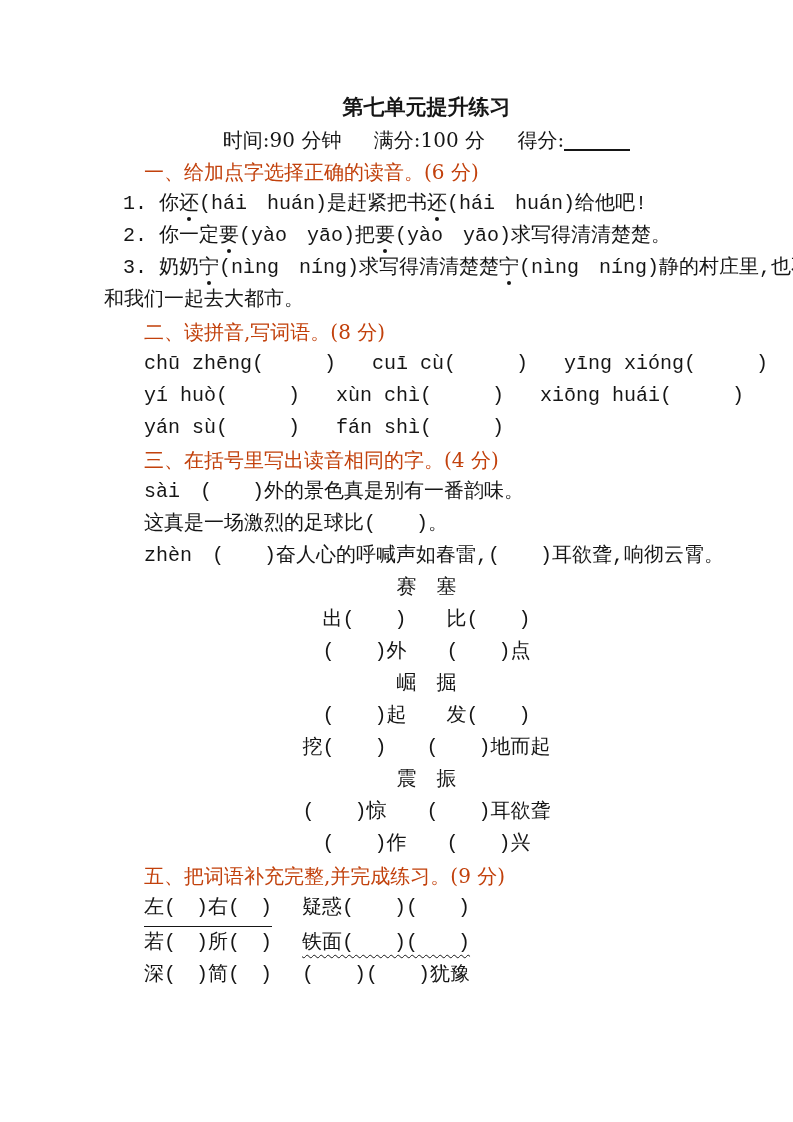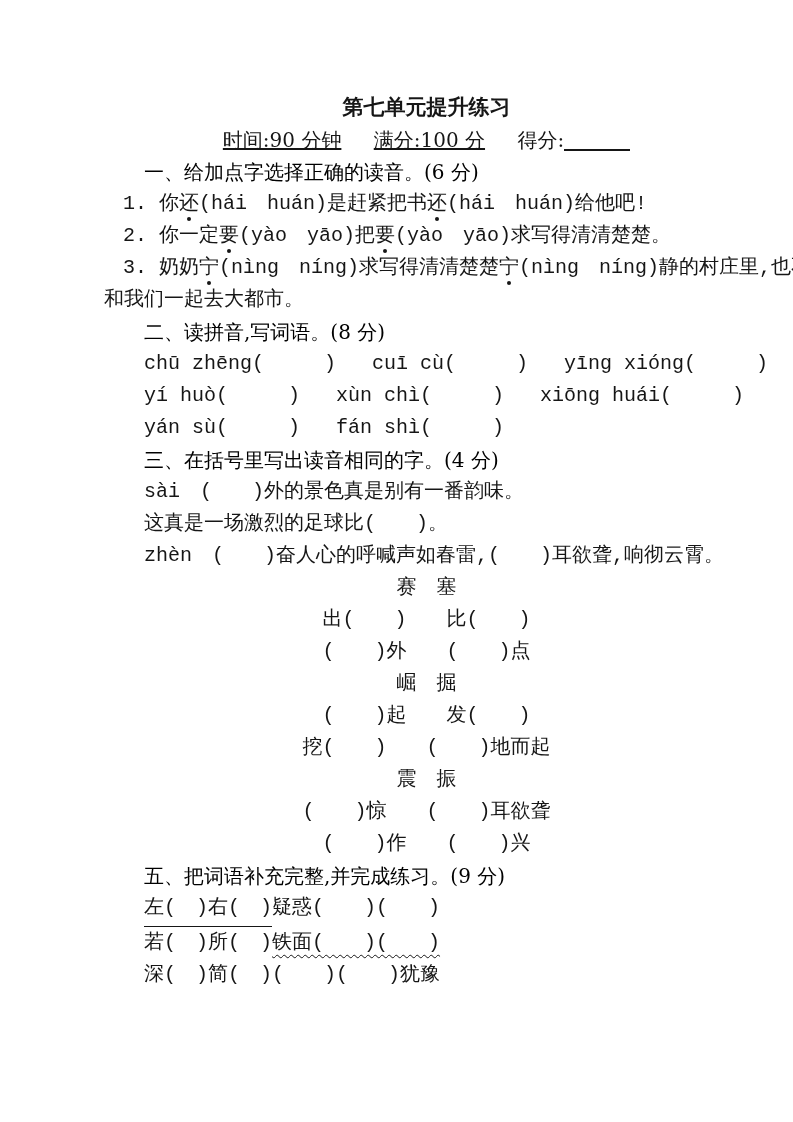--- a/index.html
+++ b/index.html
@@ -25,39 +25,39 @@
     font-weight: 700;
     font-size: 21px;
     line-height: 34px;
     text-align: center;
   }
   .info {
     text-align: center;
     line-height: 32px;
     white-space: nowrap;
   }
-  .info .seg { margin-right: 26px; text-decoration: underline; }
+  .info .seg { margin-right: 26px; }
   .score-blank {
     display: inline-block;
     width: 66px;
     height: 0;
     border-bottom: 2px solid #161616;
     vertical-align: -4px;
   }
   .heading {
-    color: #000000;
+    color: #c2410c;
     padding-left: 40px;
     white-space: nowrap;
   }
   .q { text-indent: 19px; white-space: nowrap; }
   .q-cont { text-indent: 0; white-space: nowrap; }
   .indent { padding-left: 40px; white-space: nowrap; }
   .center { text-align: center; white-space: nowrap; }
   .py { margin-right: 36px; }
-  .col2 { }
+  .col2 { margin-left: 30px; }
   .dot { position: relative; }
   .dot::after {
     content: "";
     position: absolute;
     left: 50%;
     margin-left: -2px;
     bottom: -6px;
     width: 4px;
     height: 4px;
     border-radius: 50%;

